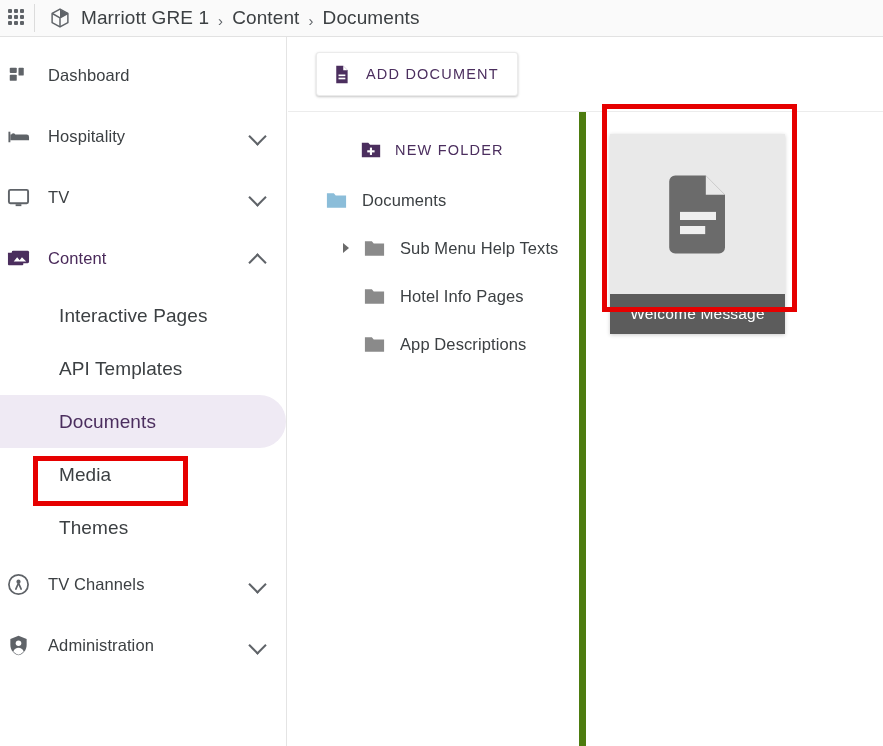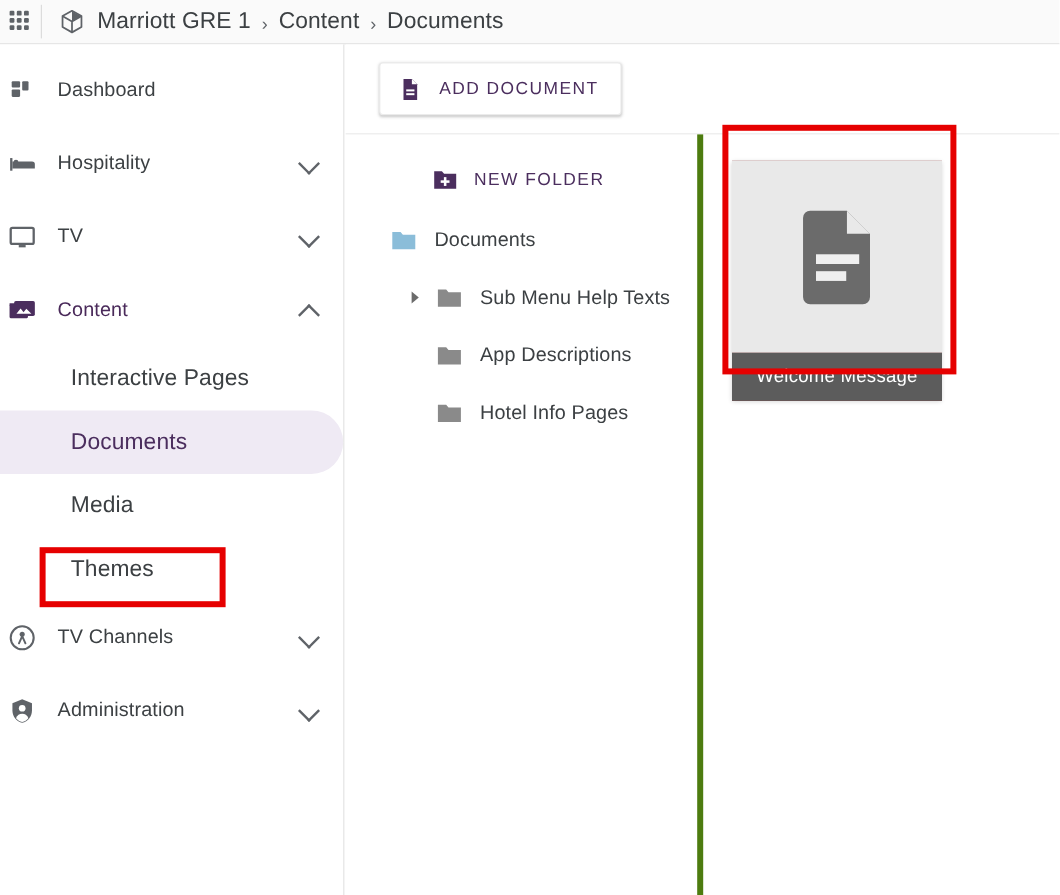--- a/index.html
+++ b/index.html
@@ -114,21 +114,21 @@
   .btn-add-label {
     font-size: 14.5px; color: #4b2e5e; letter-spacing: 1.2px; font-weight: 400;
   }
 
   .body-split { position: relative; height: 634px; display: flex; }
 
   
   .tree-panel {
     position: relative;
     width: 298px; height: 634px;
-    border-right: 5px solid #4d7c0f;
+    border-right: 7px solid #4d7c0f;
     padding-top: 12px;
   }
   .new-folder-row {
     display: flex; align-items: center;
     padding-left: 72px;
     height: 52px;
     cursor: pointer;
   }
   .folder-plus-glyph { width: 22px; height: 22px; margin-right: 13px; flex: none; }
   .new-folder-label {
@@ -258,20 +258,23 @@
           <path d="M7 15l3.6-4.4 2.6 3.1 2.4-2.9L20 15z" fill="#ffffff"></path>
         </svg>
       </span>
       <span class="nav-label">Content</span>
       <span class="chevron up"></span>
     </div>
 
     <div class="sub-row">
       <span class="sub-label">Interactive Pages</span>
     </div>
+    <div class="sub-row">
+      <span class="sub-label">API Templates</span>
+    </div>
     <div class="sub-row selected">
       <span class="sub-label">Documents</span>
     </div>
     <div class="sub-row">
       <span class="sub-label">Media</span>
     </div>
     <div class="sub-row">
       <span class="sub-label">Themes</span>
     </div>
 
@@ -339,28 +342,28 @@
           <svg class="folder-glyph" viewBox="0 0 24 24">
             <path d="M2 4.5h7.2l2 2.4H22V19.5H2z" fill="#8a8a8a"></path>
           </svg>
           <span class="tree-label">Sub Menu Help Texts</span>
         </div>
 
         <div class="tree-item child">
           <svg class="folder-glyph" viewBox="0 0 24 24">
             <path d="M2 4.5h7.2l2 2.4H22V19.5H2z" fill="#8a8a8a"></path>
           </svg>
-          <span class="tree-label">App Descriptions</span>
+          <span class="tree-label">Hotel Info Pages</span>
         </div>
 
         <div class="tree-item child">
           <svg class="folder-glyph" viewBox="0 0 24 24">
             <path d="M2 4.5h7.2l2 2.4H22V19.5H2z" fill="#8a8a8a"></path>
           </svg>
-          <span class="tree-label">Hotel Info Pages</span>
+          <span class="tree-label">App Descriptions</span>
         </div>
       </div>
 
       <div class="doc-panel">
         <div class="doc-card">
           <div class="doc-thumb">
             <svg viewBox="0 0 24 28">
               <path d="M4.4 1.2h10.2L21 7.6v17.6a2 2 0 0 1-2 2H4.4a2 2 0 0 1-2-2V3.2a2 2 0 0 1 2-2z" fill="#6b6b6b"></path>
               <path d="M14.6 1.2v6.4H21z" fill="#e9e9e9"></path>
               <rect x="6" y="13.3" width="12" height="2.7" fill="#efefef"></rect>

